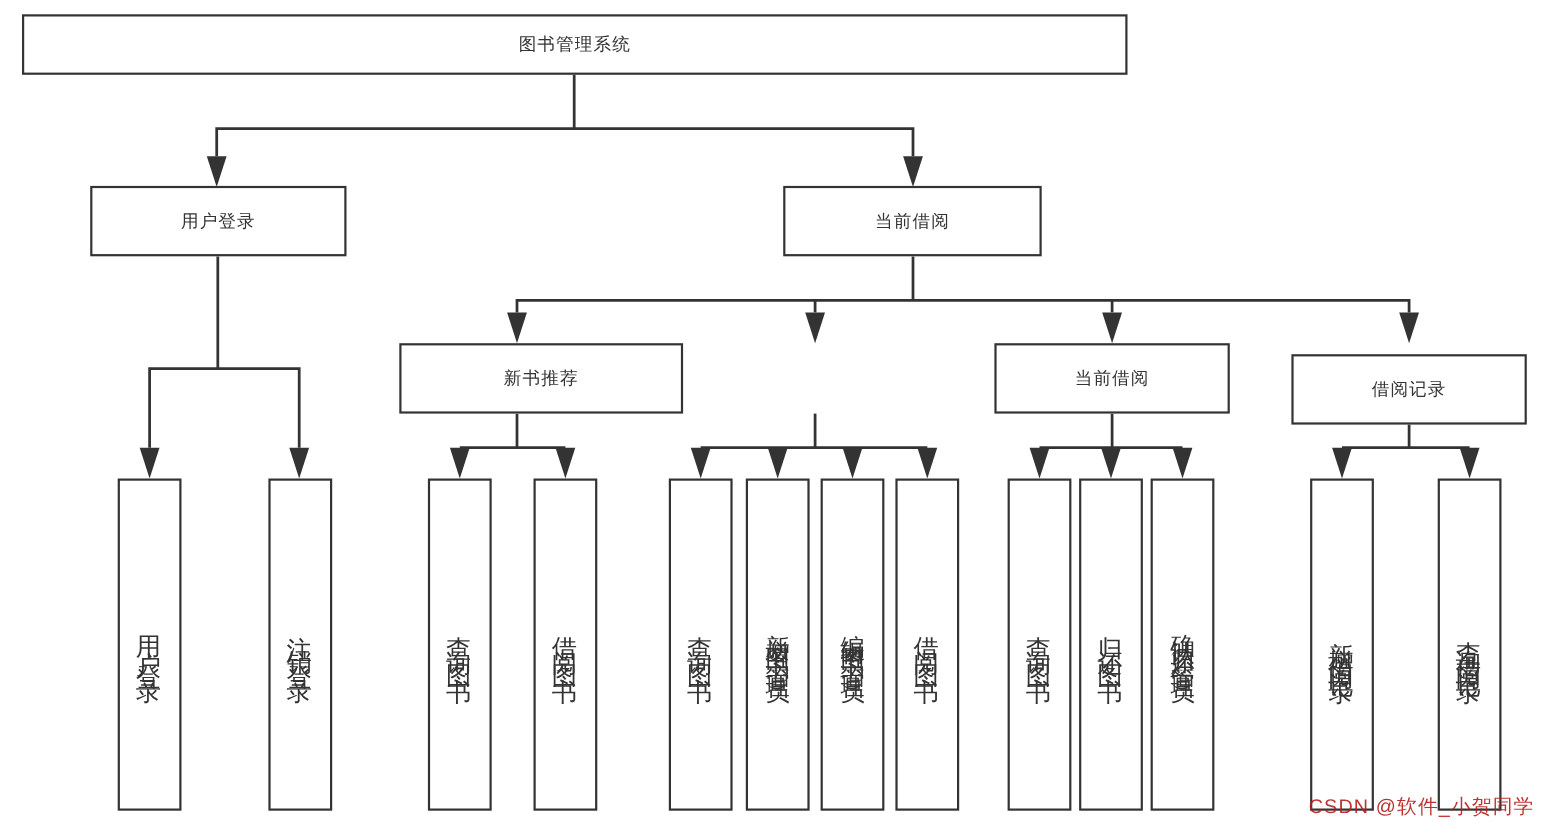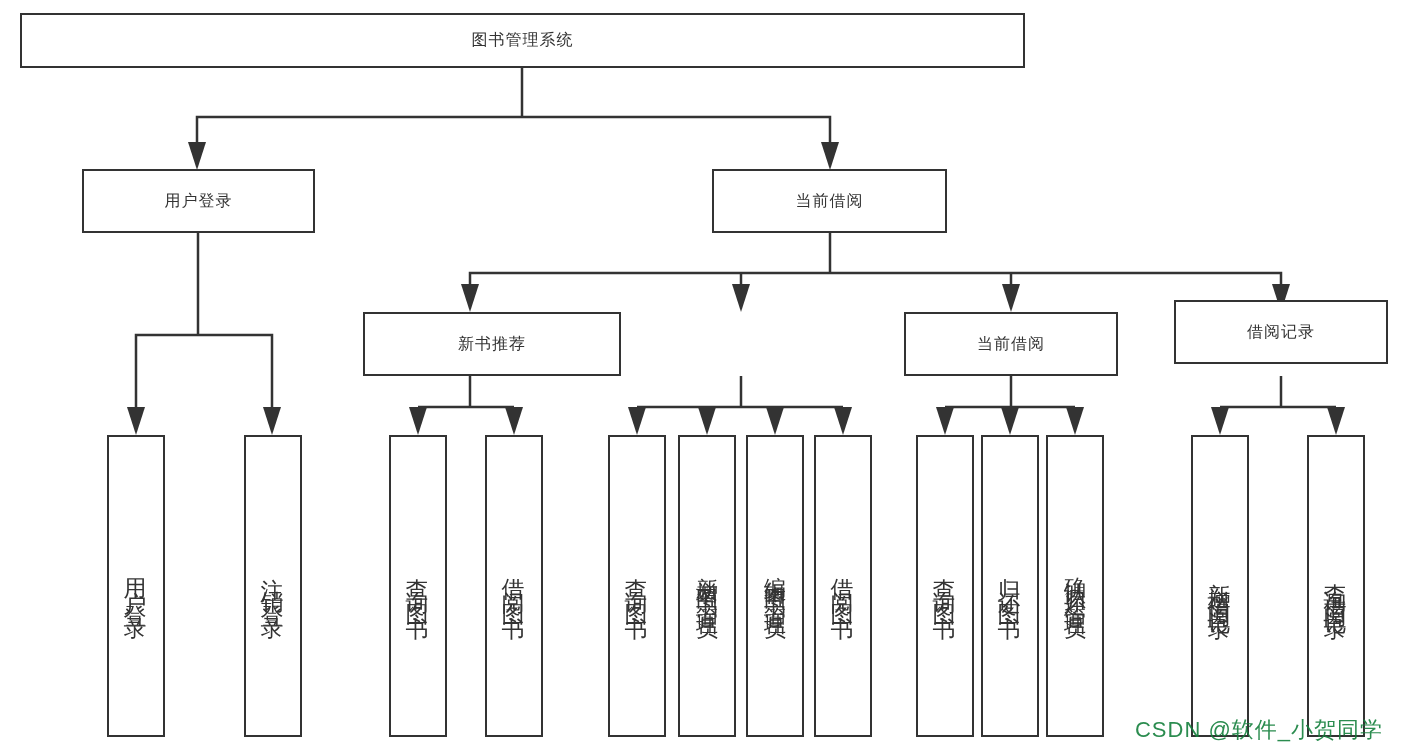--- a/index.html
+++ b/index.html
@@ -36,24 +36,24 @@
   .vt {
     writing-mode: vertical-rl;
     text-orientation: mixed;
     white-space: nowrap;
   }
   .v4 .vt { font-size: 23px; letter-spacing: 13px; }
   .v6 .vt { font-size: 23px; letter-spacing: 7px; }
   .v9 .vt { font-size: 22px; letter-spacing: 6px; }
   #watermark {
     position: absolute;
-    right: 22px;
+    right: 10px;
     bottom: 2px;
-    font-size: 22px;
-    color: #15803d;
+    font-size: 18px;
+    color: #b91c1c;
     opacity: 0.9;
     z-index: 5;
     letter-spacing: 1px;
   }
 </style>
 </head>
 <body>
 
 <div id="canvas">
 
@@ -123,21 +123,21 @@
   <div class="box h" style="left:712px;top:169px;width:235px;height:64px">
     <span>当前借阅</span>
   </div>
 
   <div class="box h" style="left:363px;top:312px;width:258px;height:64px">
     <span>新书推荐</span>
   </div>
   <div class="box h" style="left:904px;top:312px;width:214px;height:64px">
     <span>当前借阅</span>
   </div>
-  <div class="box h" style="left:1174px;top:300px;width:214px;height:64px">
+  <div class="box h" style="left:1174px;top:322px;width:214px;height:64px">
     <span>借阅记录</span>
   </div>
 
   <div class="box v v4" style="left:107px">
     <span class="vt">用户登录</span>
   </div>
   <div class="box v v4" style="left:244px">
     <span class="vt">注销登录</span>
   </div>
 

